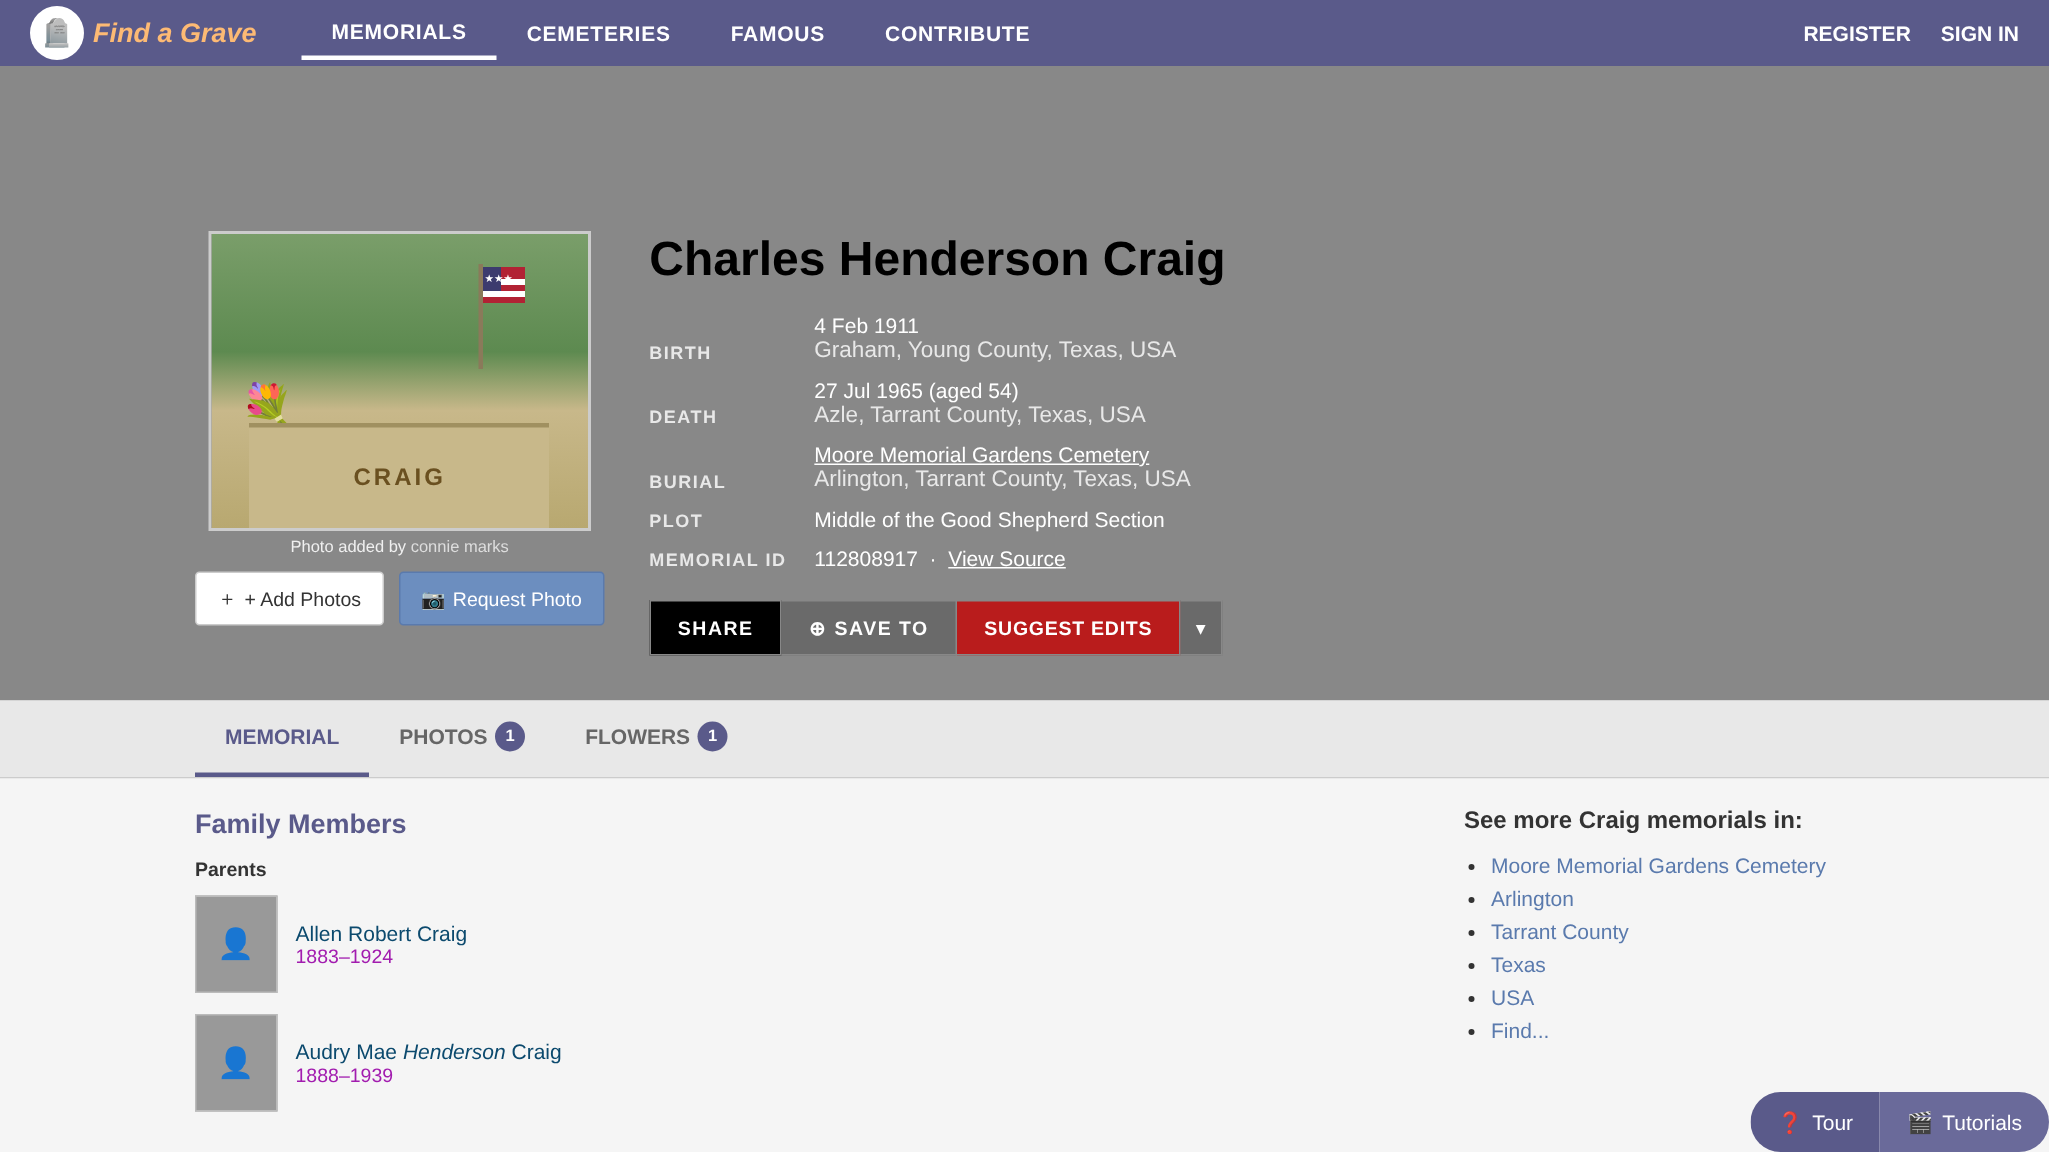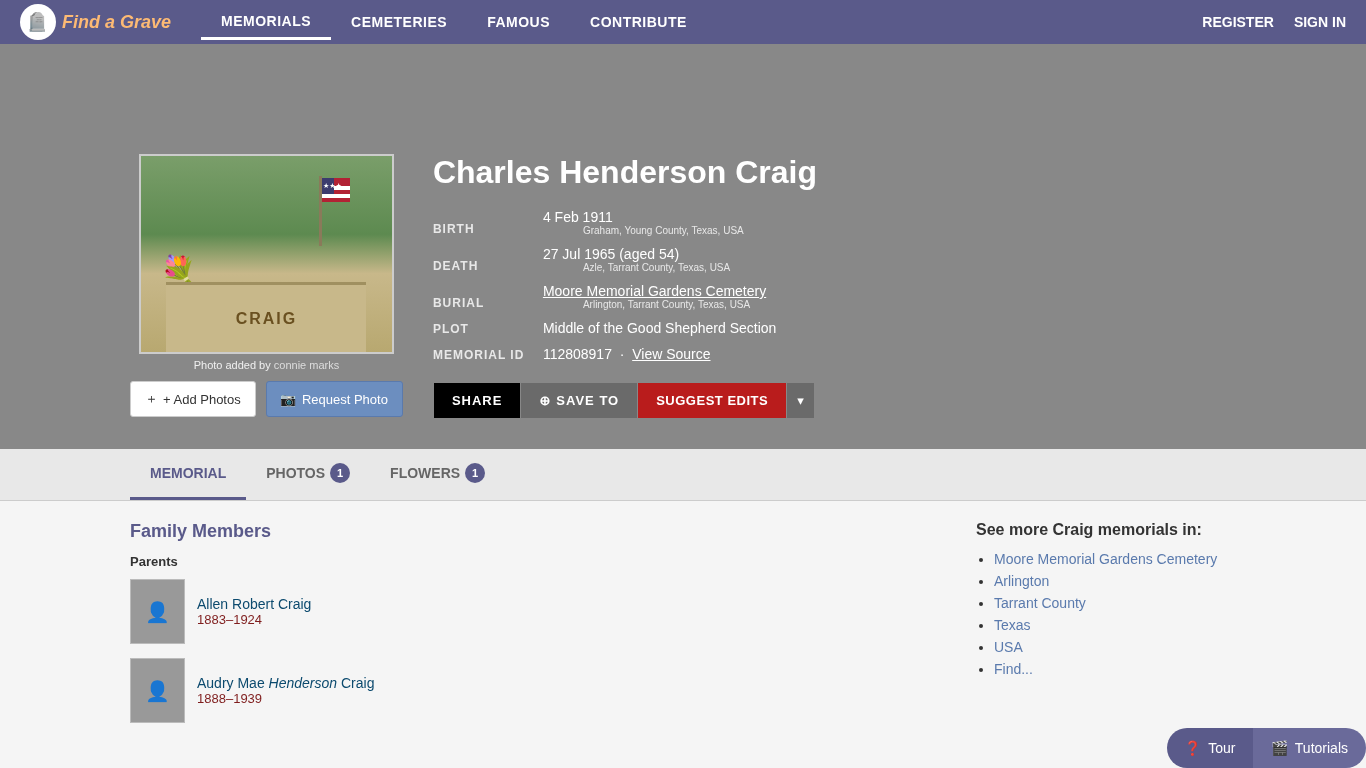--- a/index.html
+++ b/index.html
@@ -166,21 +166,21 @@
     }
 
     
     .info-section {
       flex: 1;
       padding-top: 0;
     }
     .person-name {
       font-size: 32px;
       font-weight: bold;
-      color: #ffffff;
+      color: #000000;
       margin-bottom: 18px;
     }
     .info-table {
       width: 100%;
     }
     .info-row {
       display: flex;
       margin-bottom: 10px;
       align-items: flex-end;
     }
@@ -196,23 +196,22 @@
     .info-value {
       color: #fff;
       font-size: 14px;
     }
     .info-value a {
       color: #fff;
       text-decoration: underline;
     }
     .info-value .sub {
       display: block;
-      font-size: 10px;
+      font-size: 15px;
       color: #e8e8e8;
-      margin-left: 40px;
     }
 
     
     .action-buttons {
       display: flex;
       gap: 0;
       margin-top: 20px;
     }
     .btn-share {
       background: #000000;
@@ -340,21 +339,21 @@
     .member-name {
       color: #0c4a6e;
       font-size: 14px;
       cursor: pointer;
       text-decoration: none;
     }
     .member-name em {
       font-style: italic;
     }
     .member-years {
-      color: #7f1d1d;
+      color: #a21caf;
       font-size: 13px;
     }
 
     
     .sidebar-section {
       width: 260px;
       min-width: 260px;
     }
     .sidebar-title {
       font-size: 16px;

